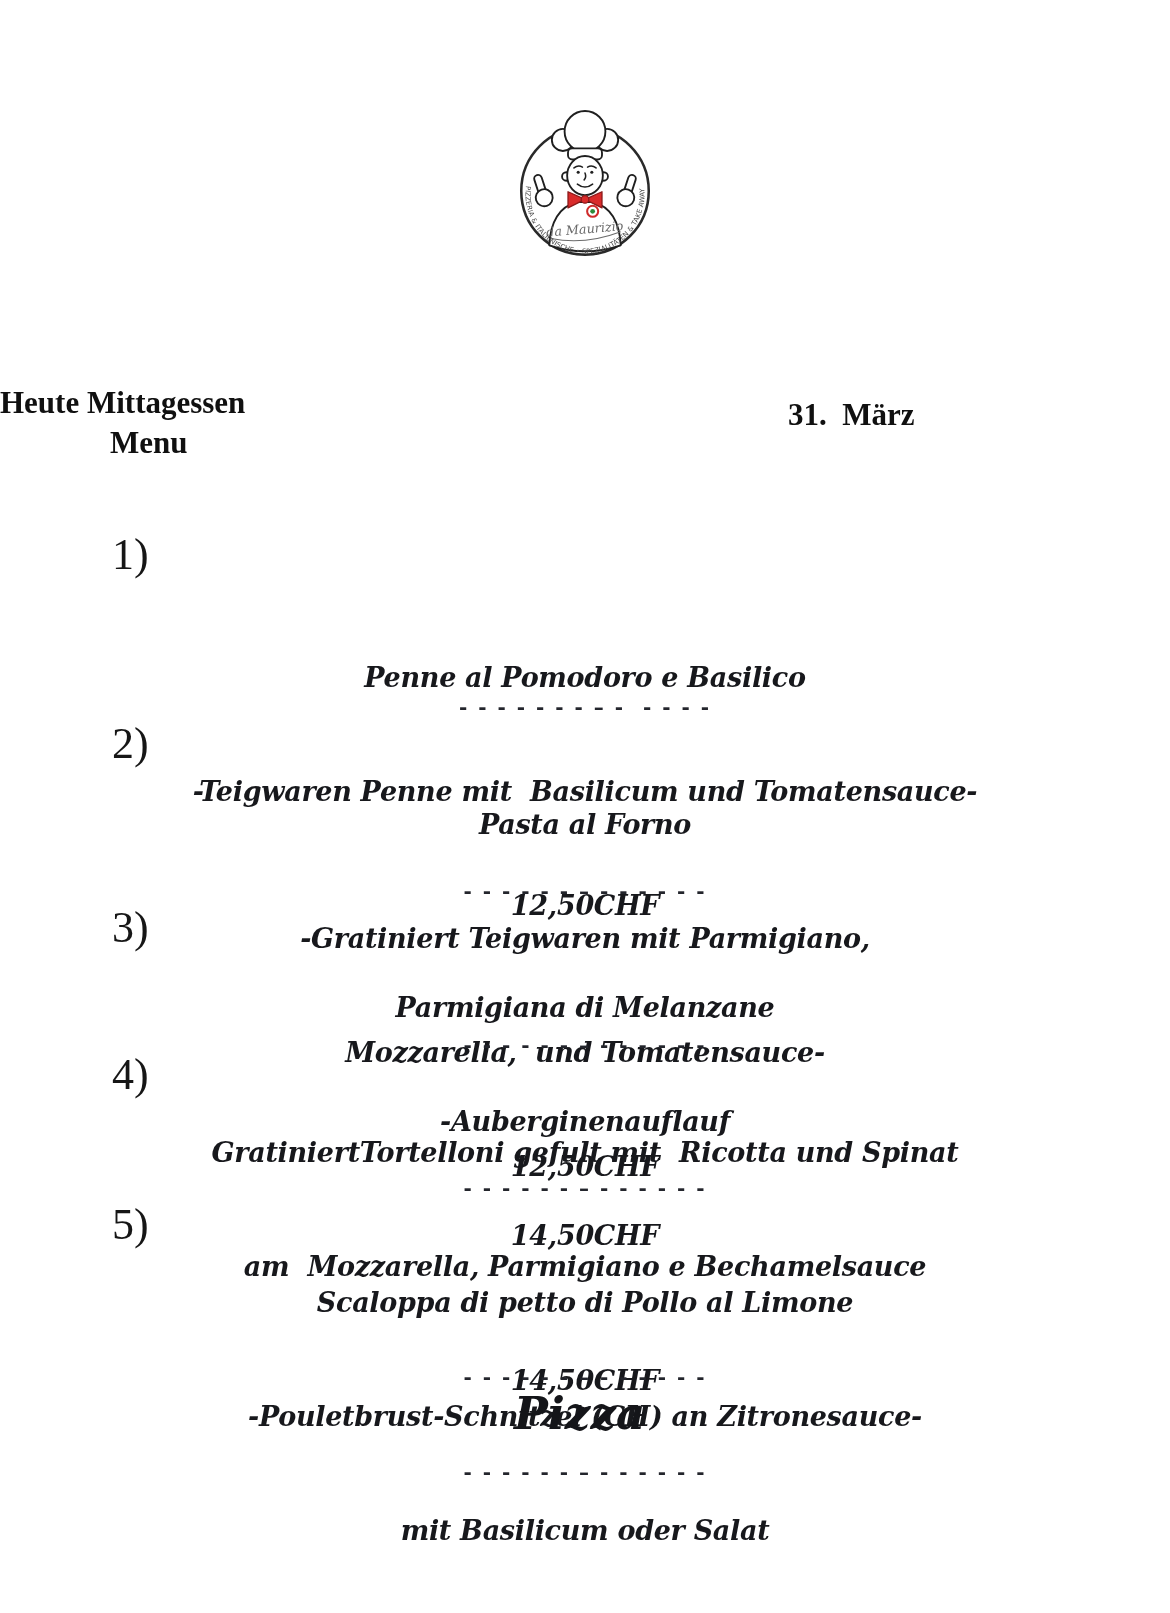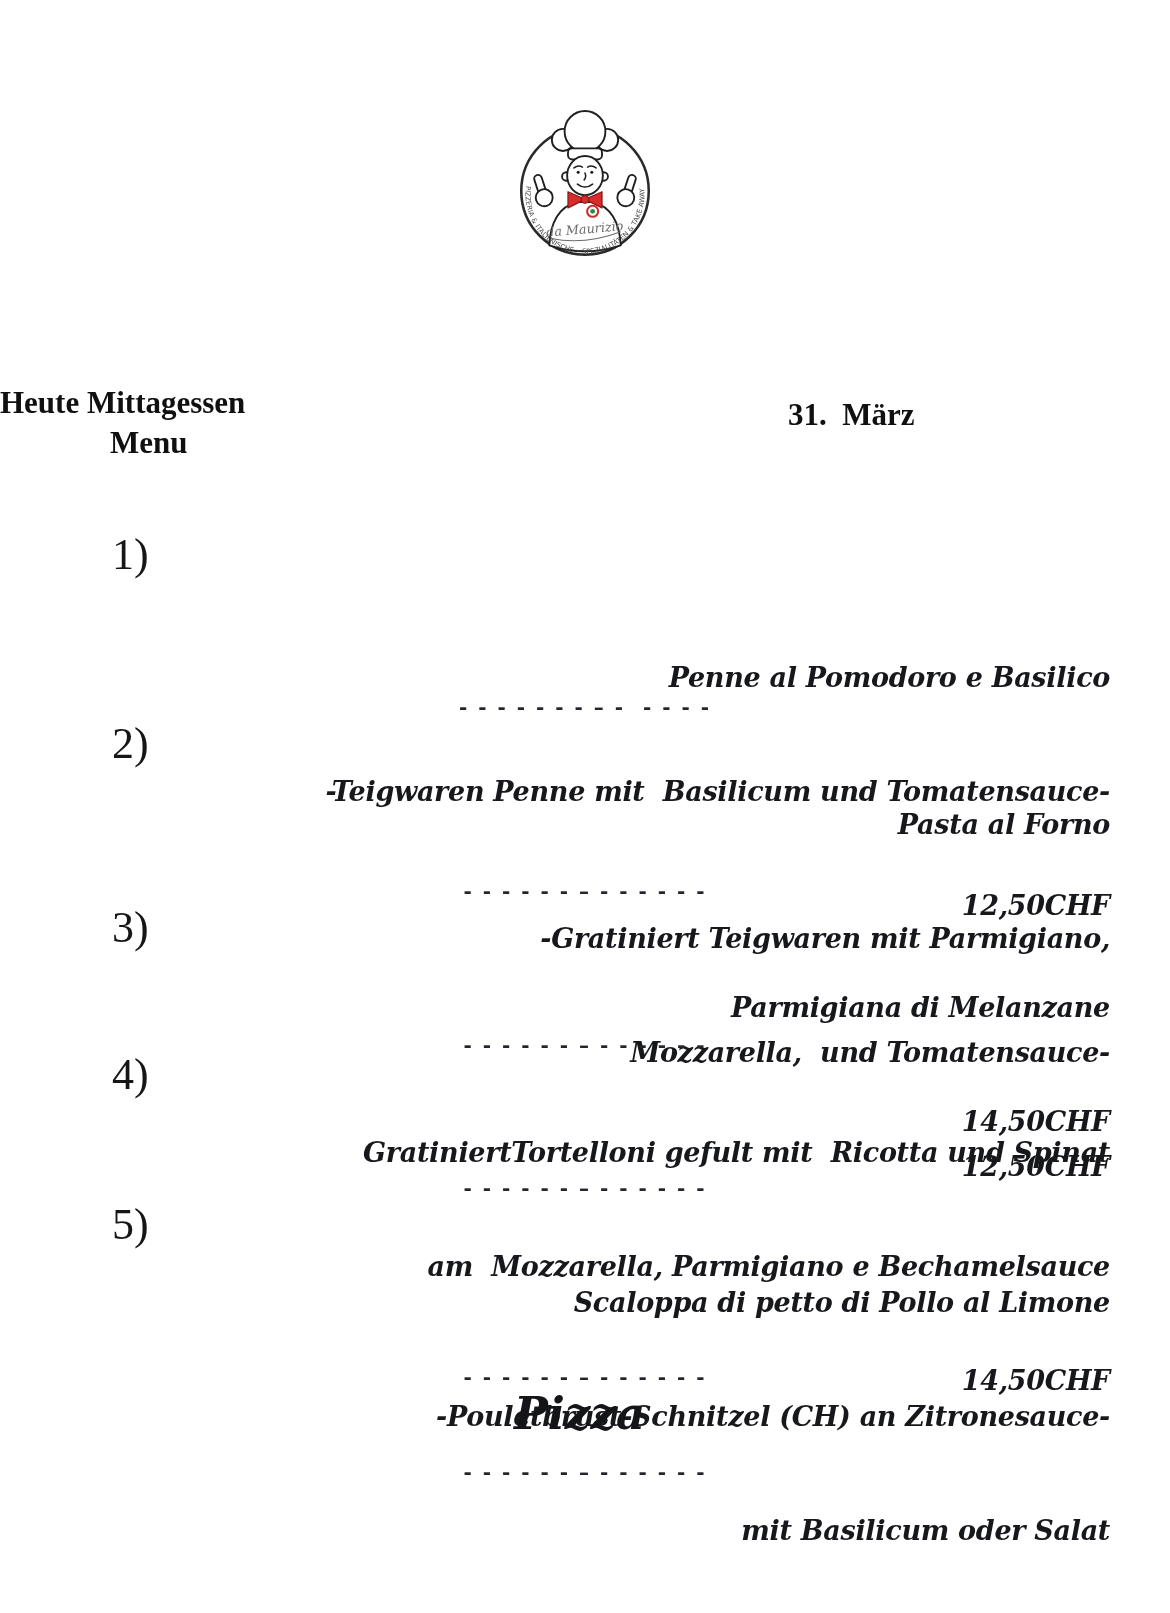--- a/index.html
+++ b/index.html
@@ -16,21 +16,21 @@
   .sig{font-family:"DejaVu Serif",serif;font-style:italic;font-size:15px;fill:#6b6b6b;}
   
   .hdr{position:absolute;top:386px;font-family:"Liberation Serif",serif;font-weight:700;
        font-size:31px;line-height:34px;white-space:pre-wrap;color:#101010;}
   .hdr.menu-label{left:110px;margin-top:40px;}
   .hdr.title{left:0;right:0;text-align:left;}
   .hdr.date{left:788px;margin-top:12px;}
   
   .num{position:absolute;left:112px;font-family:"Liberation Serif",serif;font-weight:400;
        font-size:44px;line-height:1;color:#161616;}
-  .itext{position:absolute;left:60px;right:60px;text-align:right;font-weight:700;font-style:italic;
+  .itext{position:absolute;left:60px;right:60px;text-align:center;font-weight:700;font-style:italic;
          font-size:27px;line-height:38px;letter-spacing:-0.3px;white-space:pre-wrap;color:#17181c;}
   .divider{position:absolute;left:0;right:0;text-align:center;font-weight:700;font-size:20px;
            line-height:20px;letter-spacing:2px;color:#23252c;white-space:pre-wrap;}
   .pizza{position:absolute;left:0;right:11px;top:1390px;text-align:center;font-weight:700;
          font-style:italic;font-size:45px;line-height:48px;color:#141519;}
 </style>
 </head>
 <body>
 
 <div class="page">
@@ -108,20 +108,21 @@
     <div>Pasta al Forno</div>
     <div>-Gratiniert Teigwaren mit Parmigiano,</div>
     <div>Mozzarella,  und Tomatensauce-</div>
     <div>12,50CHF</div>
   </div>
   <div class="divider" style="top:881px">- - - - - - – - - - - - -</div>
 
   <div class="num" style="top:906px">3)</div>
   <div class="itext" style="top:913px">
     <div>Parmigiana di Melanzane</div>
+    <div>-Auberginenauflauf</div>
     <div>14,50CHF</div>
   </div>
   <div class="divider" style="top:1035px">- - - - - - – - - - - - -</div>
 
   <div class="num" style="top:1053px">4)</div>
   <div class="itext" style="top:1058px">
     <div>GratiniertTortelloni gefult mit  Ricotta und Spinat</div>
     <div>am  Mozzarella, Parmigiano e Bechamelsauce</div>
     <div>14,50CHF</div>
   </div>

